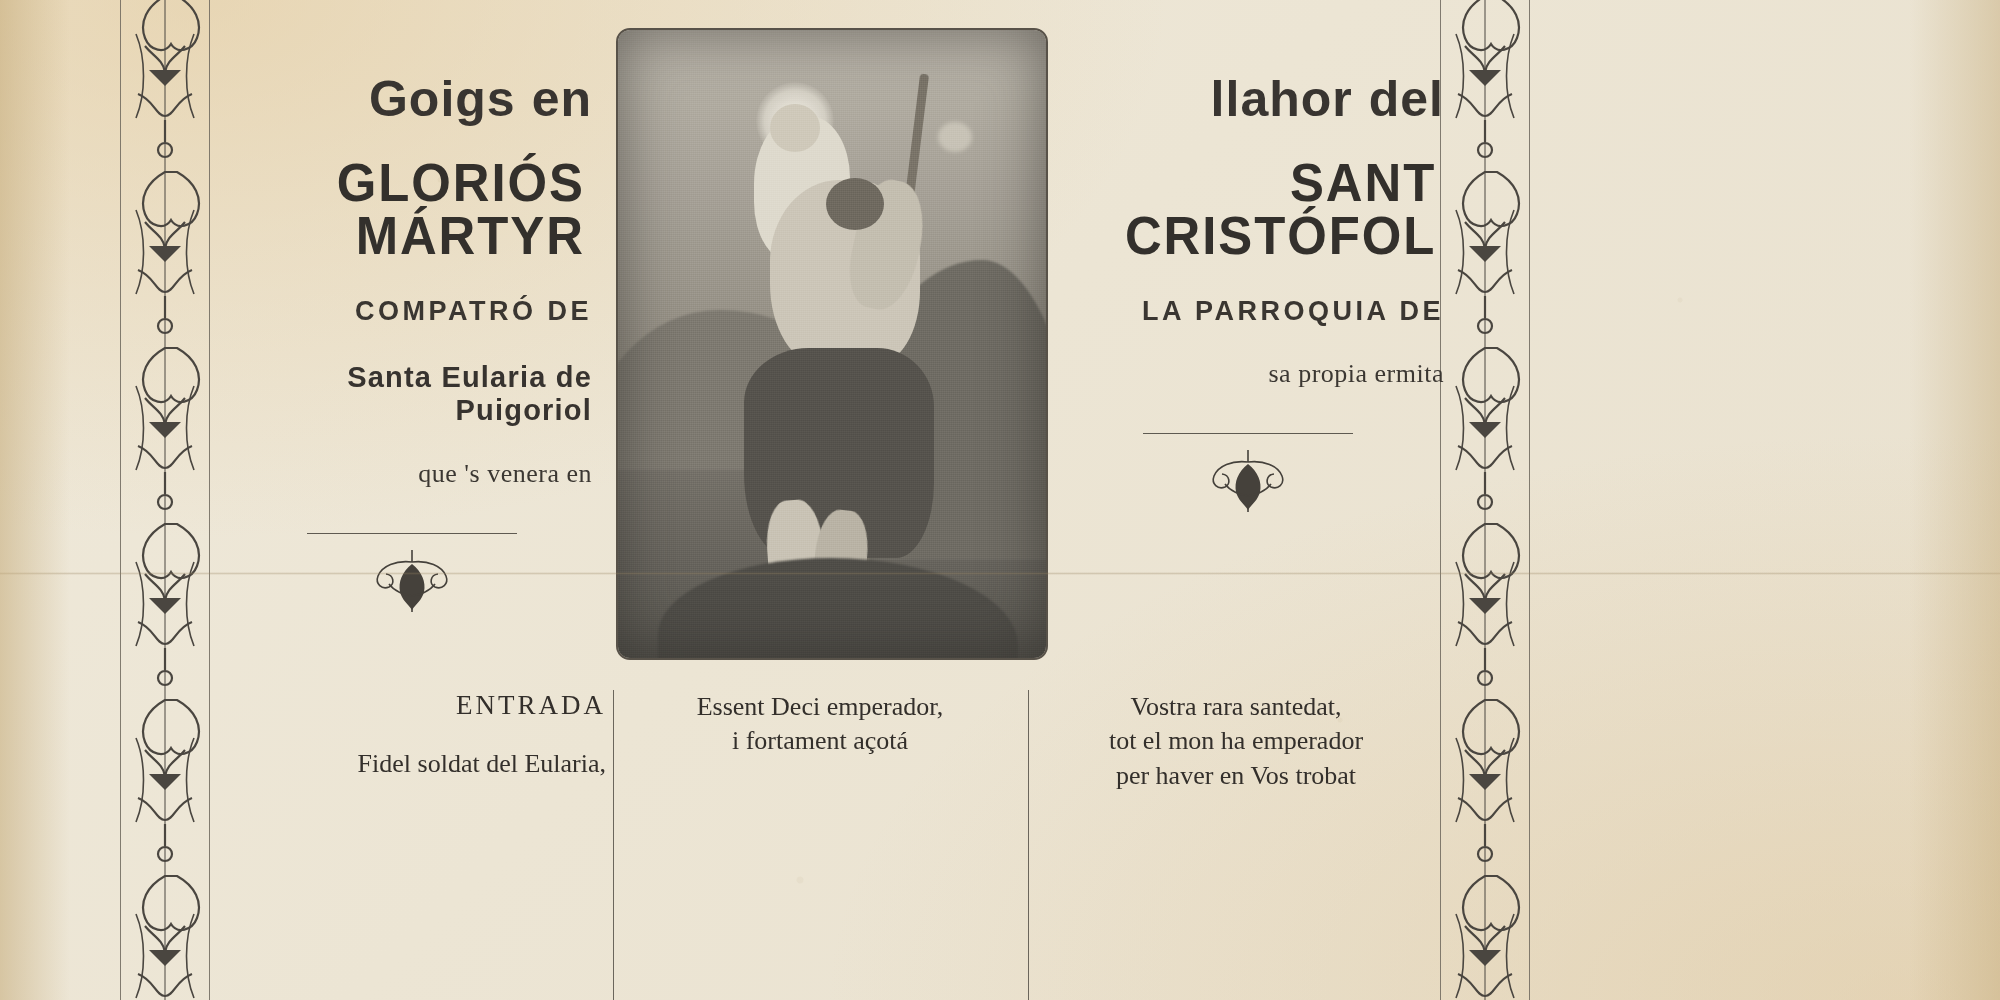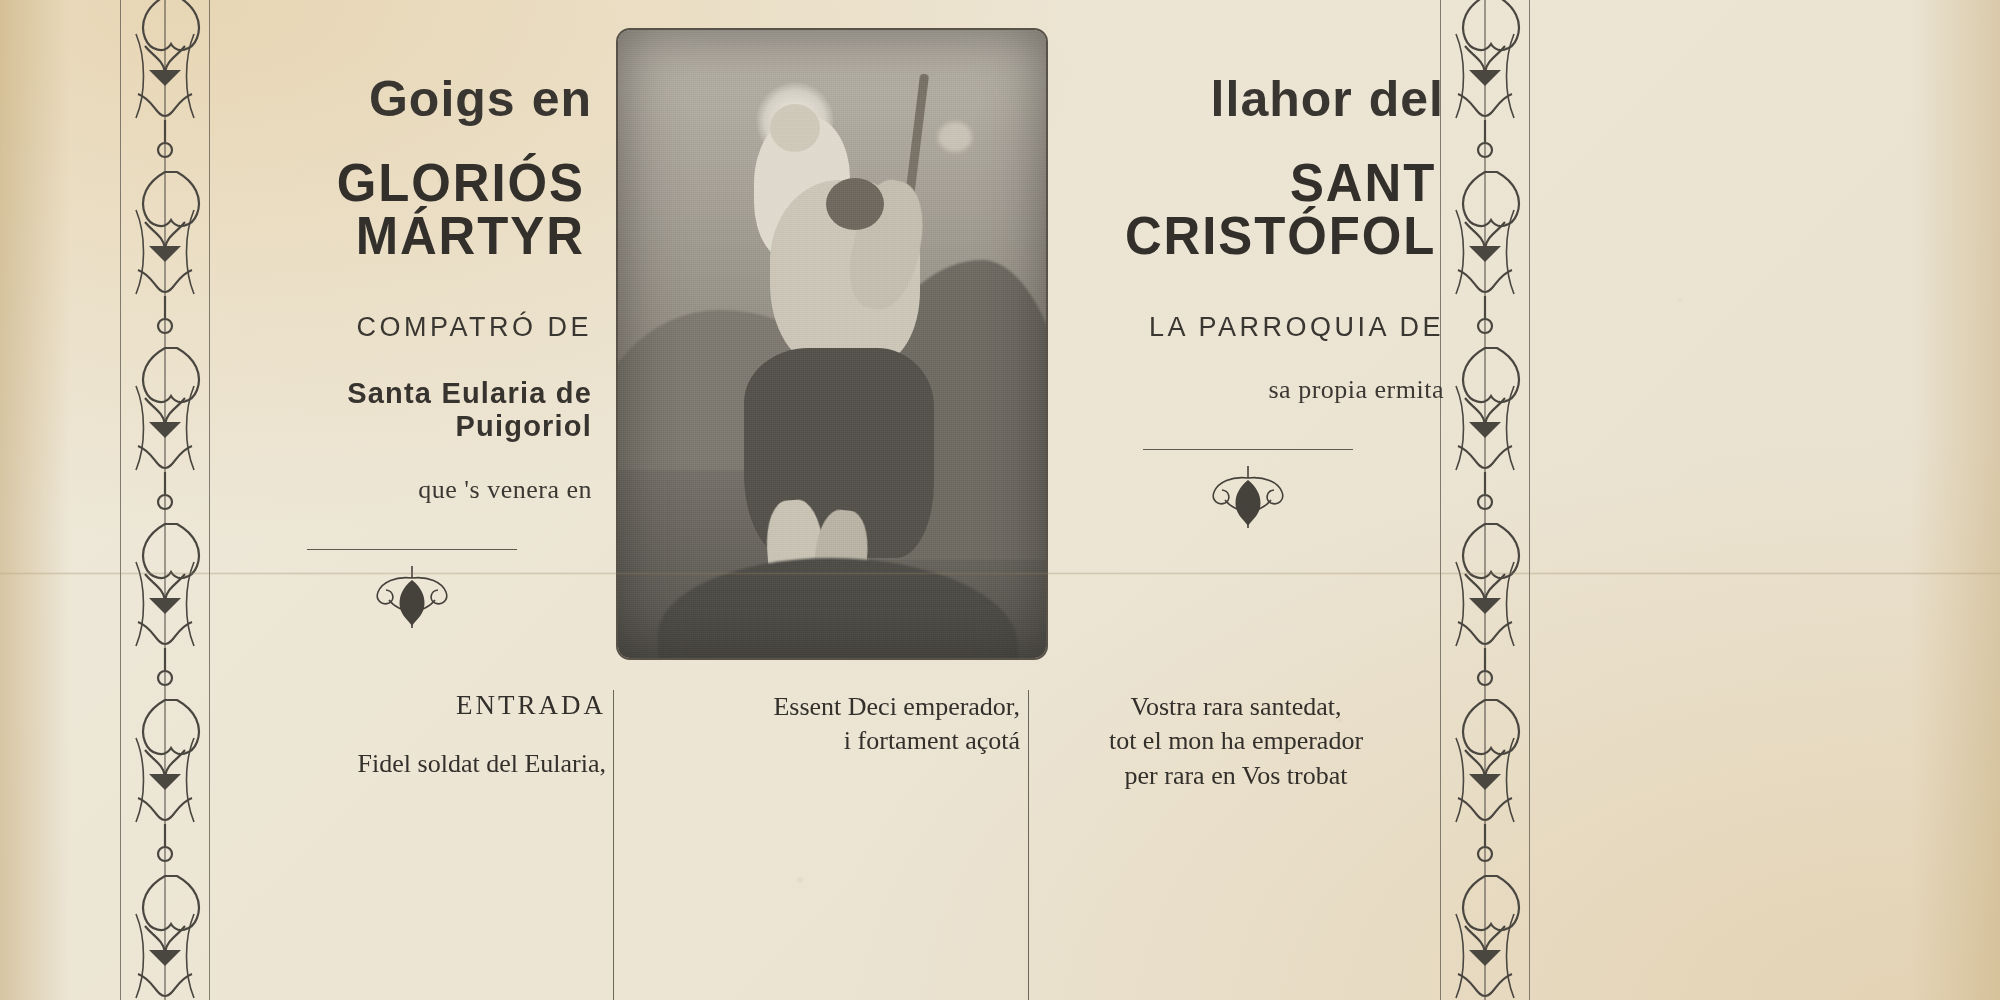--- a/index.html
+++ b/index.html
@@ -102,23 +102,23 @@
   .hl-2 {
     margin-top: 32px;
     font-size: 53px;
     font-weight: 700;
     letter-spacing: 2px;
     line-height: 1.0;
     transform: scaleX(0.96);
     color: #33302c;
   }
   .hl-3 {
-    margin-top: 50px;
+    margin-top: 34px;
     font-size: 27px;
-    font-weight: 400;
+    font-weight: 700;
     letter-spacing: 3.5px;
     color: #3a3631;
   }
   .hl-4 {
     margin-top: 34px;
     font-size: 29px;
     font-weight: 700;
     letter-spacing: 1.2px;
     color: #37332f;
   }
@@ -271,21 +271,21 @@
   .col-rule-1 { left: 613px; }
   .col-rule-2 { left: 1028px; }
 
   .lower {
     position: absolute;
     top: 690px;
     color: #332f2b;
     font-family: "Liberation Serif", serif;
   }
   .lower.c1 { left: 216px; width: 390px; text-align: right; }
-  .lower.c2 { left: 620px; width: 400px; text-align: right; }
+  .lower.c2 { left: 620px; width: 400px; text-align: center; }
   .lower.c3 { left: 1036px; width: 400px; text-align: center; }
 
   .entrada {
     font-size: 27px;
     letter-spacing: 3px;
     margin-bottom: 26px;
   }
   .verse-line {
     font-size: 26px;
     line-height: 1.32;
@@ -428,20 +428,20 @@
   </div>
 
   <div class="lower c2 clip-bottom">
     <div class="verse-line">Essent Deci emperador,</div>
     <div class="verse-line">i fortament açotá</div>
   </div>
 
   <div class="lower c3 clip-bottom">
     <div class="verse-line">Vostra rara santedat,</div>
     <div class="verse-line">tot el mon ha emperador</div>
-    <div class="verse-line">per rara en Vos trobat</div>
+    <div class="verse-line">per haver en Vos trobat</div>
   </div>
 
   <div class="fold"></div>
   <div class="edge-shadow-left"></div>
   <div class="edge-shadow-right"></div>
 
 </div>
 
 </body></html>

